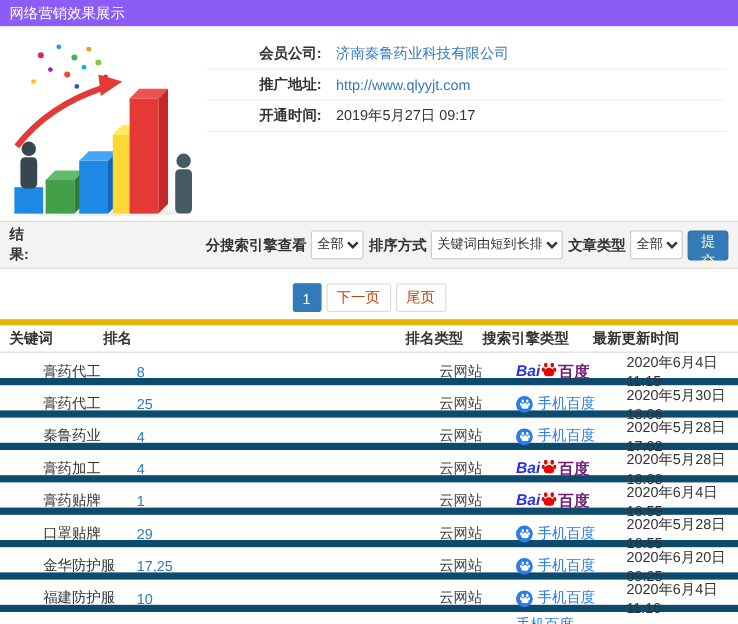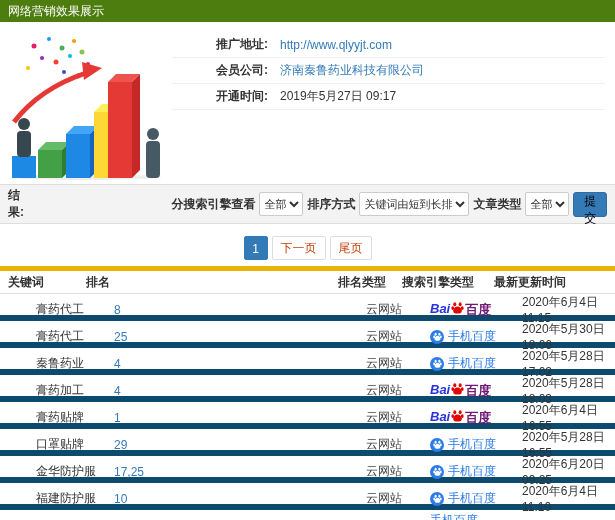--- a/index.html
+++ b/index.html
@@ -5,21 +5,21 @@
   * { box-sizing: border-box; margin: 0; padding: 0; }
   html, body { width: 615px; height: 520px; overflow: hidden; }
   body {
     font-family: "Liberation Sans", "DejaVu Sans", sans-serif;
     font-size: 12px; color: #333; background: #fff;
   }
   a { text-decoration: none; }
 
   
   .topbar {
-    height: 22px; background: #4d7c0f; color: #fff;
+    height: 22px; background: #8b5cf6; color: #fff;
     line-height: 22px; padding: 0 8px; font-size: 12px;
   }
 
   
   .info-section { display: flex; height: 162px; background: #fff; }
   .illustration { width: 172px; padding: 8px 0 0 4px; }
   .info-rows { flex: 1; padding: 10px 10px 0 0; }
   .info-row {
     display: flex; align-items: center; height: 26px;
     border-bottom: 1px solid #f0f0f0;
@@ -38,21 +38,21 @@
   .result-label { font-weight: bold; }
   .filter-group { display: flex; align-items: center; gap: 4px; margin-left: 136px; }
   .f-label { font-weight: bold; white-space: nowrap; }
   .f-select {
     height: 24px; font-size: 11px; border: 1px solid #ccc; background: #fff;
     color: #333; border-radius: 2px;
   }
   .f-select.sm { width: 46px; }
   .f-select.lg { width: 110px; }
   .submit-btn {
-    background: #337ab7; color: #000000; border: 1px solid #2e6da4;
+    background: #337ab7; color: #fef9c3; border: 1px solid #2e6da4;
     height: 25px; padding: 0 6px; border-radius: 3px; font-size: 12px; cursor: pointer;
   }
 
   
   .pagination { display: flex; justify-content: center; gap: 4px; padding: 12px 0 6px; }
   .page-current {
     min-width: 24px; height: 24px; line-height: 24px; text-align: center;
     background: #337ab7; color: #fff; border: 1px solid #337ab7; border-radius: 2px;
   }
   .page-btn {
@@ -132,26 +132,26 @@
           <rect x="13" y="101" width="14" height="26" rx="4"></rect>
         </g>
         <g fill="#455a64">
           <circle cx="149" cy="104" r="6"></circle>
           <rect x="142" y="111" width="14" height="37" rx="4"></rect>
         </g>
       </svg>
     </div>
     <div class="info-rows">
       <div class="info-row">
+        <span class="info-label">会员公司:</span>
+        <a class="info-value link" href="#">济南秦鲁药业科技有限公司</a>
+      </div>
+      <div class="info-row">
         <span class="info-label">推广地址:</span>
         <a class="info-value link" href="#">http://www.qlyyjt.com</a>
-      </div>
-      <div class="info-row">
-        <span class="info-label">会员公司:</span>
-        <a class="info-value link" href="#">济南秦鲁药业科技有限公司</a>
       </div>
       <div class="info-row">
         <span class="info-label">开通时间:</span>
         <span class="info-value">2019年5月27日 09:17</span>
       </div>
     </div>
   </div>
 
   <div class="filterbar">
     <span class="result-label">结果:</span>

